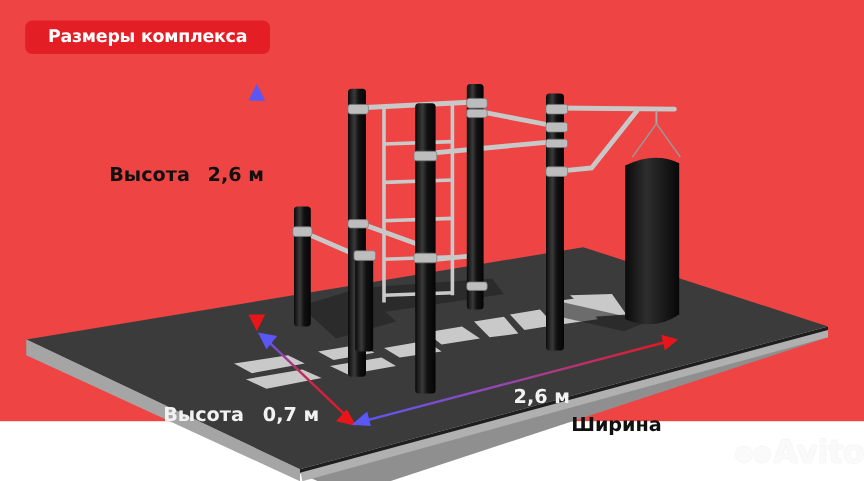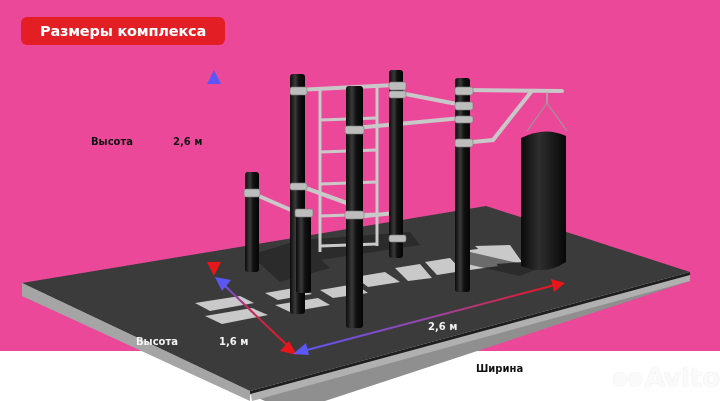--- a/index.html
+++ b/index.html
@@ -1,25 +1,25 @@
 <!DOCTYPE html>
 <html><head>
 <meta charset="utf-8">
 <style>
   html, body { margin: 0; padding: 0; }
   body { width: 720px; height: 401px; overflow: hidden; background: #ffffff; font-family: "DejaVu Sans", sans-serif; }
-  .stage { position: relative; width: 720px; height: 351px; background: #ec4899; }
+  .stage { position: relative; width: 720px; height: 351px; background: #ef4444; }
   .stage svg { position: absolute; left: 0; top: 0; }
   .badge {
     position: absolute; left: 21px; top: 17px; width: 204px; height: 28px;
     background: #e31e24; border-radius: 6px; color: #fff;
     font-weight: bold; font-size: 14.5px; line-height: 28px; text-align: center;
     letter-spacing: -0.2px;
   }
-  .lbl { position: absolute; font-weight: bold; font-size: 10px; white-space: nowrap; }
+  .lbl { position: absolute; font-weight: bold; font-size: 16px; white-space: nowrap; }
   .dark { color: #111; }
   .light { color: #f2f2f2; }
   .watermark {
     position: absolute; left: 612px; top: 362px; font-size: 27px; font-weight: bold;
     color: rgba(255,255,255,0.85); text-shadow: 0 0 1px rgba(0,0,0,0.15);
     letter-spacing: -0.5px;
   }
   .watermark .dots { font-size: 18px; vertical-align: 3px; margin-right: 2px; }
 </style>
 </head>
@@ -153,21 +153,21 @@
       <polygon points="565,283 551,279 554,292" fill="#e8161b"></polygon>
     </g>
   </svg>
 
   <div class="badge">Размеры комплекса</div>
 
   <div class="lbl dark" style="left:91px; top:136px;">Высота</div>
   <div class="lbl dark" style="left:173px; top:136px;">2,6 м</div>
 
   <div class="lbl light" style="left:136px; top:336px;">Высота</div>
-  <div class="lbl light" style="left:219px; top:336px;">1,6 м</div>
+  <div class="lbl light" style="left:219px; top:336px;">0,7 м</div>
 
   <div class="lbl light" style="left:428px; top:321px;">2,6 м</div>
-  <div class="lbl dark" style="left:476px; top:363px;">Ширина</div>
+  <div class="lbl dark" style="left:476px; top:344px;">Ширина</div>
 
   <div class="watermark">
     <span class="dots">●●</span><span>Avito</span>
   </div>
 </div>
 
 </body></html>

